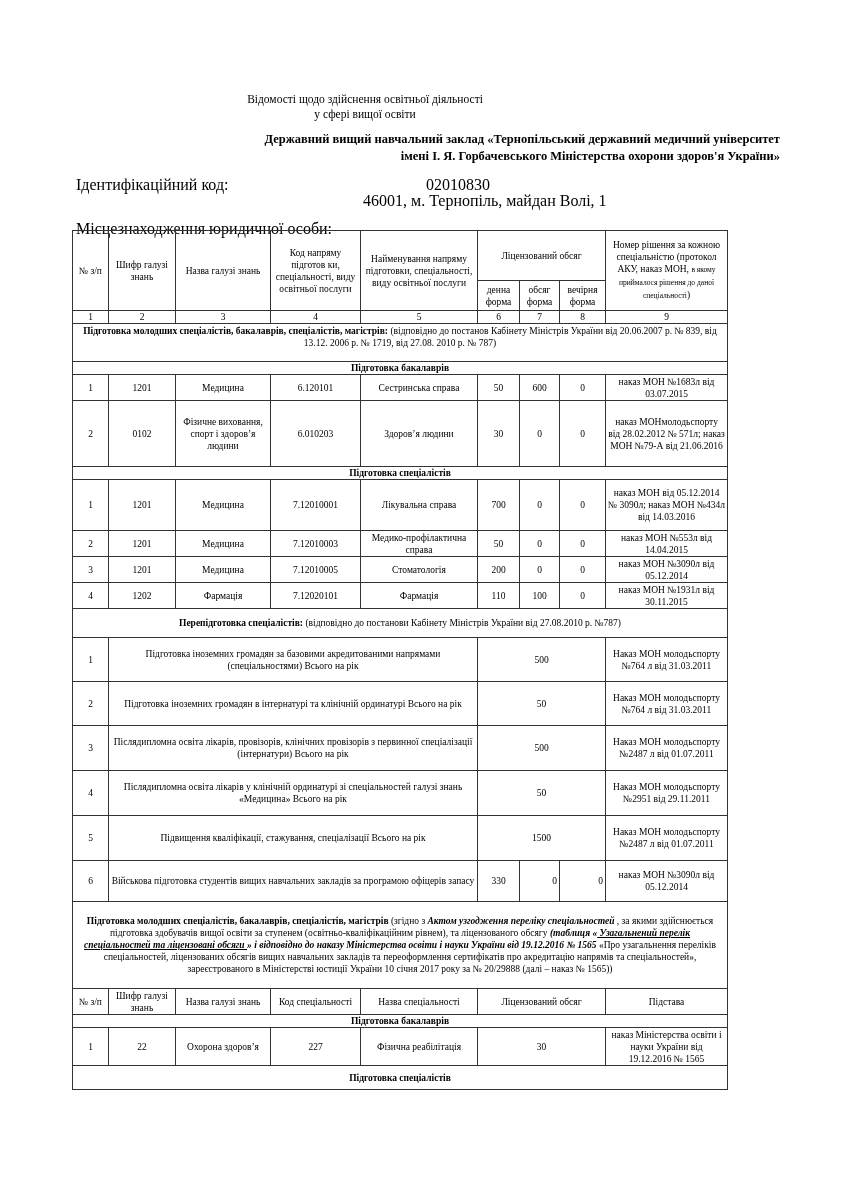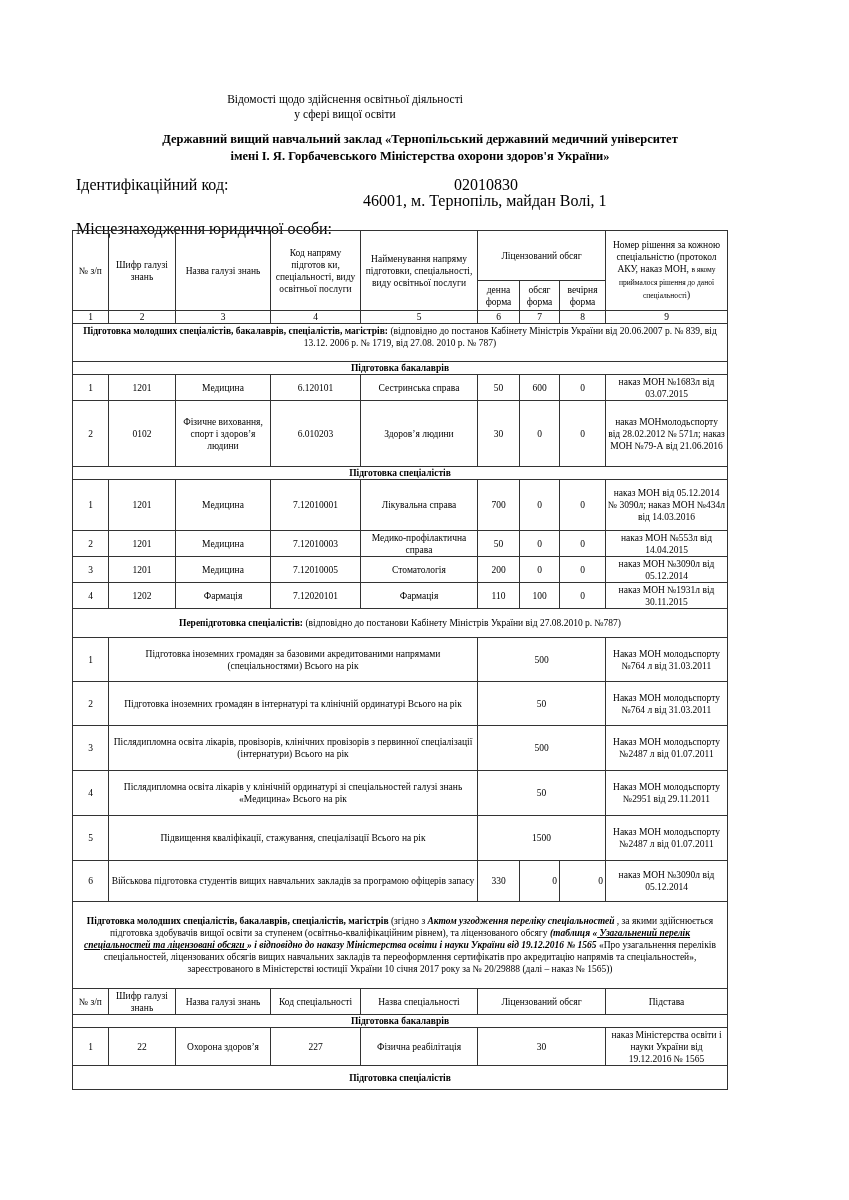--- a/index.html
+++ b/index.html
@@ -1,40 +1,40 @@
 <!DOCTYPE html>
 <html><head>
 <meta charset="utf-8">
 <style>
   html, body { margin:0; padding:0; background:#ffffff; }
   body { width:849px; height:1200px; position:relative; font-family:"Liberation Serif", serif; color:#000; }
   .doc-head { position:absolute; left:0; top:0; width:849px; }
-  .t1 { position:absolute; left:0; width:690px; text-align:center; font-size:11.5px; line-height:12px; }
-  .t2 { position:absolute; left:60px; width:720px; text-align:center; font-size:12.5px; font-weight:bold; line-height:17px; }
+  .t1 { position:absolute; left:0; width:690px; text-align:center; font-size:11.5px; line-height:12px;padding-left:20px; }
+  .t2 { position:absolute; left:60px; width:720px; text-align:right; font-size:12.5px; font-weight:bold; line-height:17px; }
   .meta { position:absolute; font-size:16px; }
   table.main { position:absolute; left:72px; top:230px; width:655px; border-collapse:collapse; table-layout:fixed; font-size:9.5px; line-height:12px; }
   table.main td { border:1px solid #333; text-align:center; vertical-align:middle; padding:0 2px; }
   .sec { font-weight:bold; }
   .left { text-align:left; }
   .right { text-align:right !important; }
   .small { font-size:7.5px; }
   .bi { font-weight:bold; font-style:italic; }
   .it { font-style:italic; font-weight:bold; }
   .u { text-decoration:underline; }
 </style>
 </head>
 <body>
 
 <div class="doc-head">
   <div class="t1" style="top:93px;">Відомості щодо здійснення освітньої діяльності</div>
   <div class="t1" style="top:108px;">у сфері вищої освіти</div>
   <div class="t2" style="top:131px;">Державний вищий навчальний заклад «Тернопільський державний медичний університет</div>
   <div class="t2" style="top:148px;">імені І. Я. Горбачевського Міністерства охорони здоров'я України»</div>
   <div class="meta" style="left:76px; top:176px;">Ідентифікаційний код:</div>
-  <div class="meta" style="left:426px; top:176px;margin-left:28px;">02010830</div>
+  <div class="meta" style="left:426px; top:176px;">02010830</div>
   <div class="meta" style="left:76px; top:192px;margin-top:28px;">Місцезнаходження юридичної особи:</div>
   <div class="meta" style="left:363px; top:192px;">46001, м. Тернопіль, майдан Волі, 1</div>
 </div>
 
 <table class="main">
   <colgroup>
     <col style="width:36px">
       <col style="width:67px">
       <col style="width:95px">
       <col style="width:90px">

